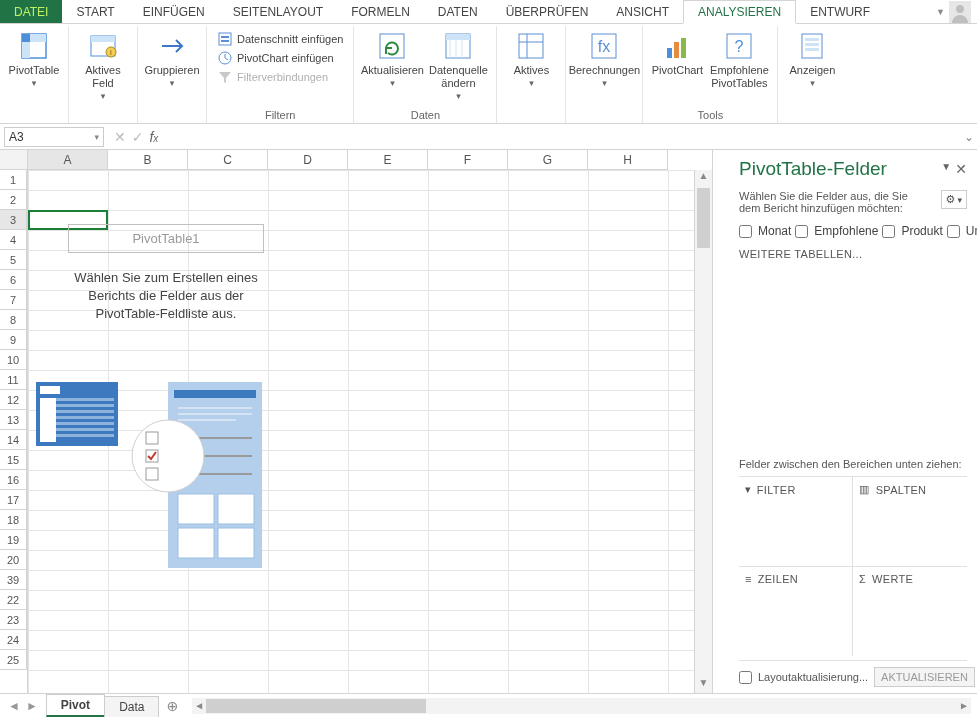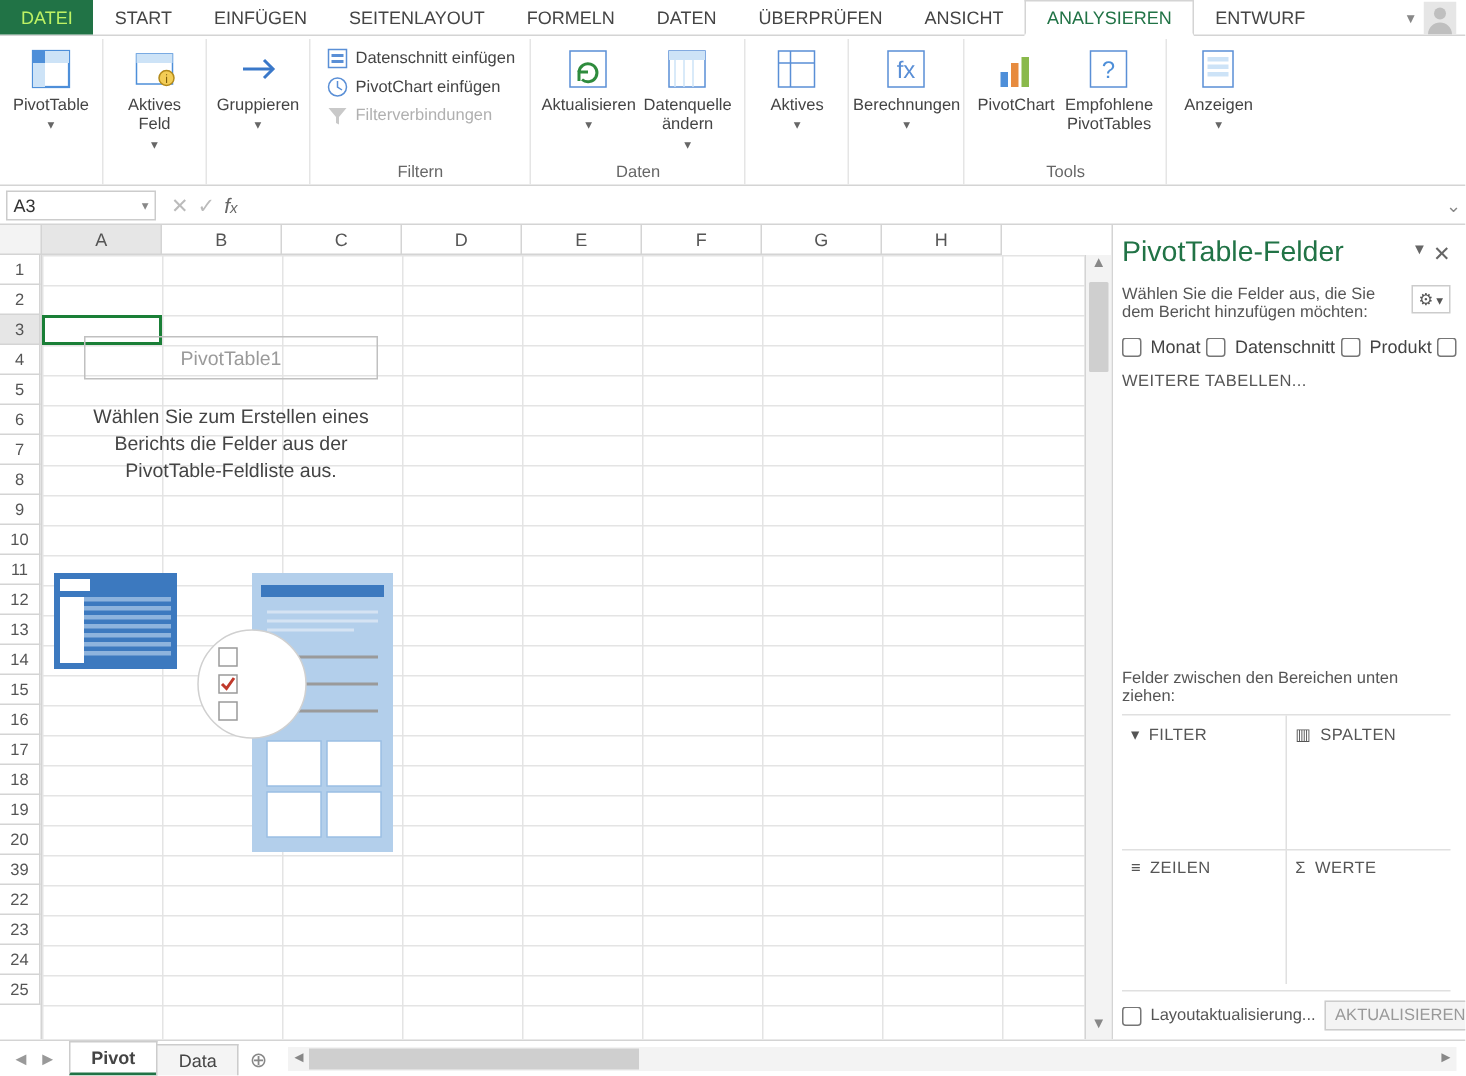--- a/index.html
+++ b/index.html
@@ -35,28 +35,28 @@
 .colheads{display:flex; height:20px;}
 .corner{width:28px;height:20px;border-right:1px solid #d4d4d4;border-bottom:1px solid #d4d4d4;background:#f3f3f3;}
 .colhead{width:80px;height:20px;border-right:1px solid #d4d4d4;border-bottom:1px solid #d4d4d4;display:flex;align-items:center;justify-content:center;color:#555;background:#fff;font-size:12px;}
 .colhead.active{background:#e6e6e6;}
 .rowhead{height:20px;border-bottom:1px solid #d4d4d4;border-right:1px solid #d4d4d4;display:flex;align-items:center;justify-content:center;color:#555;font-size:11px;background:#fff;}
 .rowhead.active{background:#e6e6e6;}
 .cells{position:relative;flex:1;}
 .gridlines .hl{position:absolute;left:0;right:0;border-top:1px solid #e4e4e4;}
 .gridlines .vl{position:absolute;top:0;bottom:0;border-left:1px solid #e4e4e4;}
 .sel{position:absolute;border:2px solid #1a7f37;left:0;top:40px;width:80px;height:20px;pointer-events:none;}
-.pivot-placeholder{position:absolute;left:6px;top:40px;width:240px;padding:14px 6px 14px 6px;text-align:center;}
+.pivot-placeholder{position:absolute;left:18px;top:40px;width:240px;padding:14px 6px 14px 6px;text-align:center;}
 .pivot-placeholder .ptitle{border:1px solid #c0c0c0;padding:6px;margin:0 16px 16px 16px;color:#9a9a9a;font-size:13px;}
 .pivot-placeholder .ptext{font-size:13px;color:#444;line-height:1.4;padding:0 4px;}
 .pivot-ill{position:absolute;left:8px;top:212px;width:252px;height:190px;}
 .vscroll{width:18px;background:#f3f3f3;border-left:1px solid #d4d4d4;position:relative;}
 .vscroll .thumb{position:absolute;left:2px;right:2px;top:2px;height:60px;background:#cfcfcf;border-radius:1px;}
 .vscroll .arrow{position:absolute;left:0;right:0;height:16px;text-align:center;font-size:10px;color:#888;}
-.sidepanel{width:236px;border-left:1px solid #d4d4d4;display:flex;flex-direction:column;padding:8px 10px 6px 6px;}
+.sidepanel{width:265px;border-left:1px solid #d4d4d4;display:flex;flex-direction:column;padding:8px 10px 6px 26px;}
 .sp-head{display:flex;align-items:center;justify-content:space-between;margin-bottom:10px;}
 .sp-head h1{font-size:19px;font-weight:300;color:#217346;}
 .sp-head .ctrls{display:flex;gap:4px;color:#666;}
 .sp-sub{display:flex;align-items:flex-start;justify-content:space-between;gap:10px;font-size:11px;color:#555;margin-bottom:10px;}
 .sp-sub .gearbtn{border:1px solid #ccc;padding:2px 4px;display:flex;align-items:center;gap:2px;cursor:pointer;}
 .fieldlist{display:flex;flex-direction:row;gap:4px;margin-bottom:10px;}
 .fieldlist label{display:flex;align-items:center;gap:6px;font-size:12px;color:#444;cursor:pointer;}
 .moretables{font-size:11px;color:#555;letter-spacing:.3px;margin-bottom:10px;cursor:pointer;}
 .sp-areas-label{font-size:11px;color:#555;margin:auto 0 6px 0;}
 .areas{display:grid;grid-template-columns:1fr 1fr;grid-template-rows:1fr 1fr;border-top:1px solid #e0e0e0;height:180px;}
@@ -444,21 +444,21 @@
         <span style="font-size:9px">▾</span>
       </div>
     </div>
     <div class="fieldlist">
       <label>
           <input type="checkbox" style="">
           <span>Monat</span>
         </label>
       <label>
           <input type="checkbox" style="">
-          <span>Datenschnitt</span>
+          <span>Empfohlene</span>
         </label>
       <label>
           <input type="checkbox" style="">
           <span>Produkt</span>
         </label>
       <label>
           <input type="checkbox" style="">
           <span>Umsatz</span>
         </label>
     </div>

